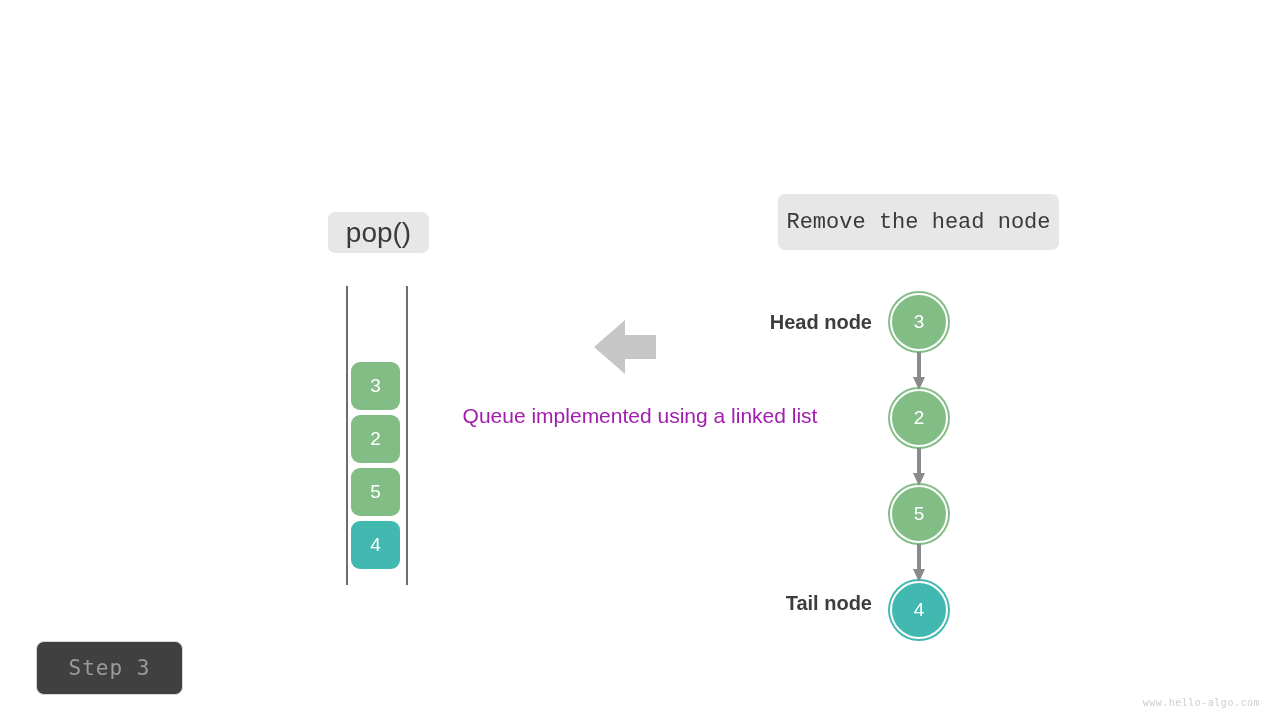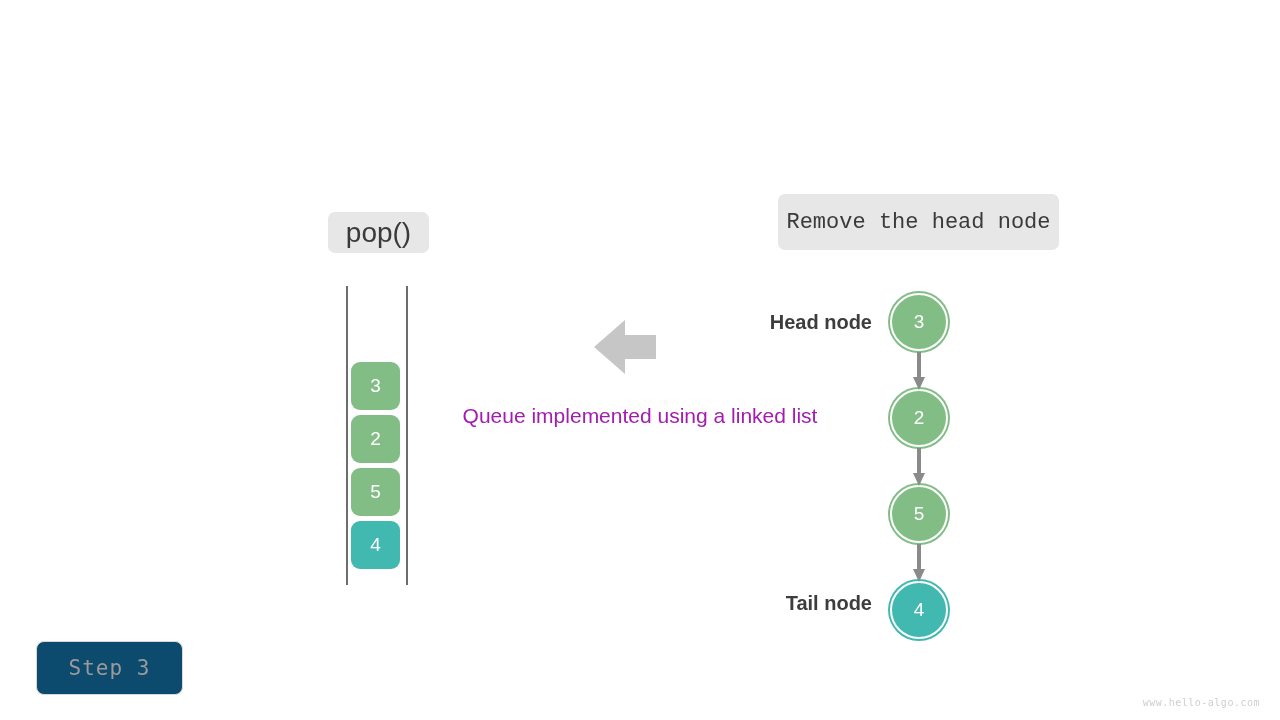--- a/index.html
+++ b/index.html
@@ -48,21 +48,21 @@
     font-family: Liberation Mono, monospace;
   }
 
   
   .step-badge {
     position: absolute;
     left: 36px;
     top: 641px;
     width: 145px;
     height: 52px;
-    background: #0c4a6e;
+    background: #404040;
     border: 1px solid #d8d8d8;
     border-radius: 8px;
     display: flex;
     align-items: center;
     justify-content: center;
     font-family: "DejaVu Sans Mono", monospace;
     font-size: 21px;
     color: #9a9a9a;
     letter-spacing: 1px;
   }

